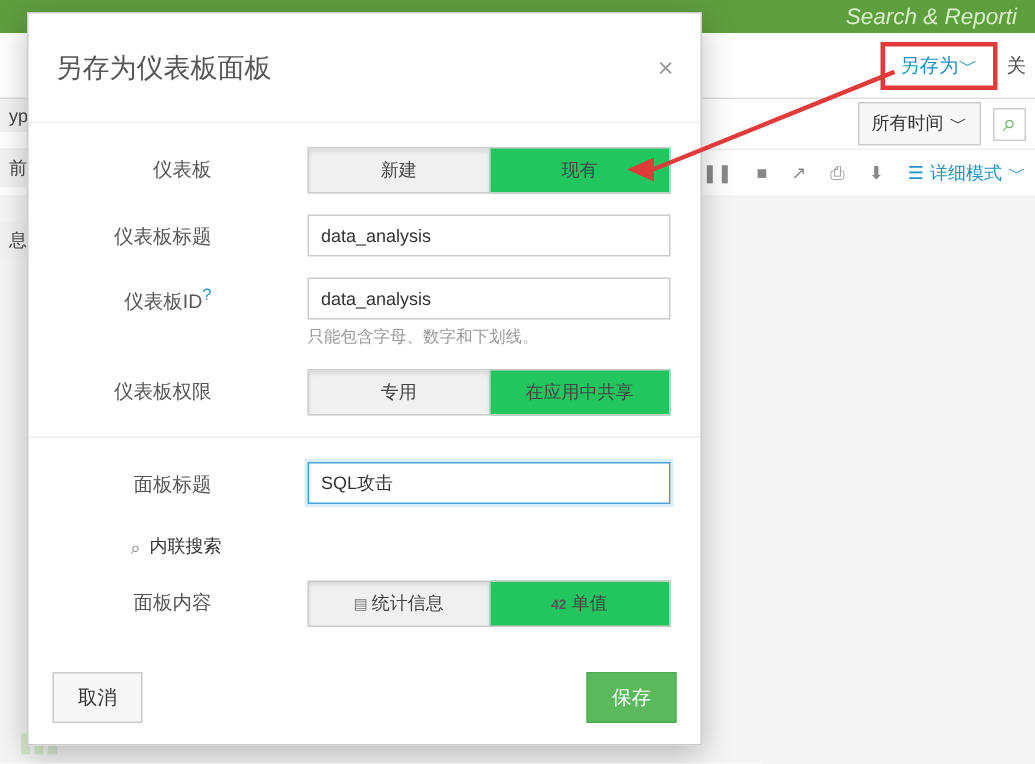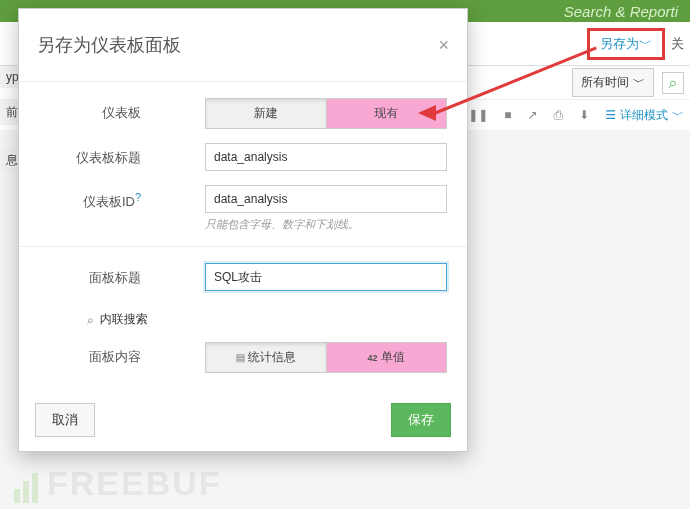--- a/index.html
+++ b/index.html
@@ -18,26 +18,26 @@
   .leftlabel { position:absolute; left:0; color:#444; font-size:12px; background:#f3f3f3; padding:4px 6px;}
   .modal { position:absolute; left:18px; top:8px; width:450px; background:#fff; border:1px solid #ccc; box-shadow:0 6px 20px rgba(0,0,0,0.25); }
   .modal-header { padding:24px 18px; display:flex; justify-content:space-between; align-items:center; border-bottom:1px solid #eee;}
   .modal-title { font-size:18px; color:#555; font-weight:400;}
   .modal-close { font-size:18px; color:#999; cursor:pointer; background:none; border:none;}
   .modal-body { padding:16px 20px 6px 20px; }
   .form-row { display:flex; align-items:flex-start; margin-bottom:14px; }
   .form-label { width:118px; text-align:right; padding-right:16px; font-size:13px; color:#555; padding-top:6px;}
   .form-ctrl { flex:1;padding-left:48px; }
   .seg { display:flex; }
-  .seg-btn { flex:1; border:1px solid #ccc; background:#f9a8d4; padding:6px 0; font-size:12px; color:#444; text-align:center;}
+  .seg-btn { flex:1; border:1px solid #ccc; background:#22c55e; padding:6px 0; font-size:12px; color:#444; text-align:center;}
   .seg-btn.active { background:#f0f0f0; box-shadow: inset 0 2px 3px rgba(0,0,0,0.1);}
   .seg .seg-btn + .seg-btn { border-left:none; }
   .txt { width:100%; border:1px solid #ccc; padding:6px 8px; font-size:12px; color:#333; }
   .txt.focus { border:1px solid #4aa3d8; box-shadow:0 0 0 2px rgba(74,163,216,0.2);}
-  .hint { font-size:11px; color:#999; margin-top:4px;font-style:italic;}
+  .hint { font-size:11px; color:#999; margin-top:4px;}
   .txtarea { width:100%; border:1px solid #ccc; padding:6px 8px; font-size:12px; color:#999; height:44px; resize:none;}
   .q { color:#1e93c6; font-size:11px; vertical-align:super;}
   .static { font-size:12px; color:#333; padding-top:6px; display:flex; align-items:center; gap:6px;}
   .mag-sm { color:#888;}
   .divider { border-top:1px solid #eee; margin:8px -20px 16px -20px;}
   .modal-footer { padding:10px 16px 14px 16px; display:flex; justify-content:space-between; }
   .btn { padding:7px 16px; font-size:13px; border:1px solid #ccc; background:#f7f7f7; color:#333; cursor:pointer;}
   .btn-primary { background:#5cb85c; border-color:#4cae4c; color:#fff;}
 
   .arrow { position:absolute; pointer-events:none; }
@@ -116,20 +116,27 @@
       <div class="form-label">
         <span>仪表板ID</span><span class="q">?</span>
       </div>
       <div class="form-ctrl">
         <input class="txt" value="data_analysis" style="">
         <div class="hint">只能包含字母、数字和下划线。</div>
       </div>
     </div>
 
 
+    <div class="form-row">
+      <div class="form-label">仪表板权限</div>
+      <div class="form-ctrl seg">
+        <div class="seg-btn active">专用</div>
+        <div class="seg-btn">在应用中共享</div>
+      </div>
+    </div>
 
     <div class="divider"></div>
 
     <div class="form-row">
       <div class="form-label">面板标题</div>
       <div class="form-ctrl">
         <input class="txt focus" value="SQL攻击" style="">
       </div>
     </div>
 

